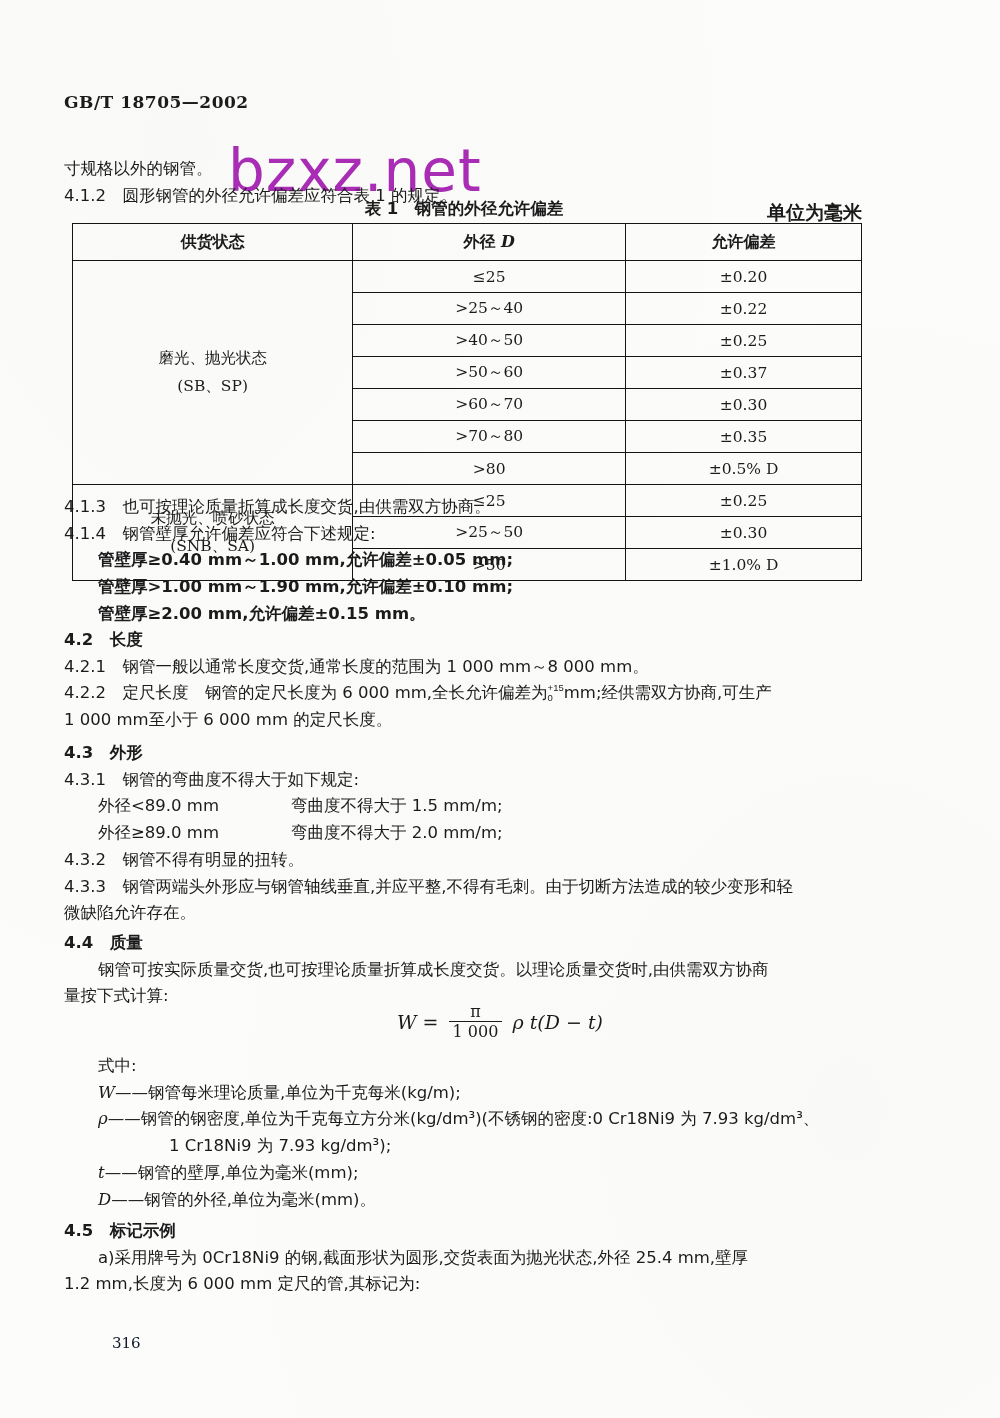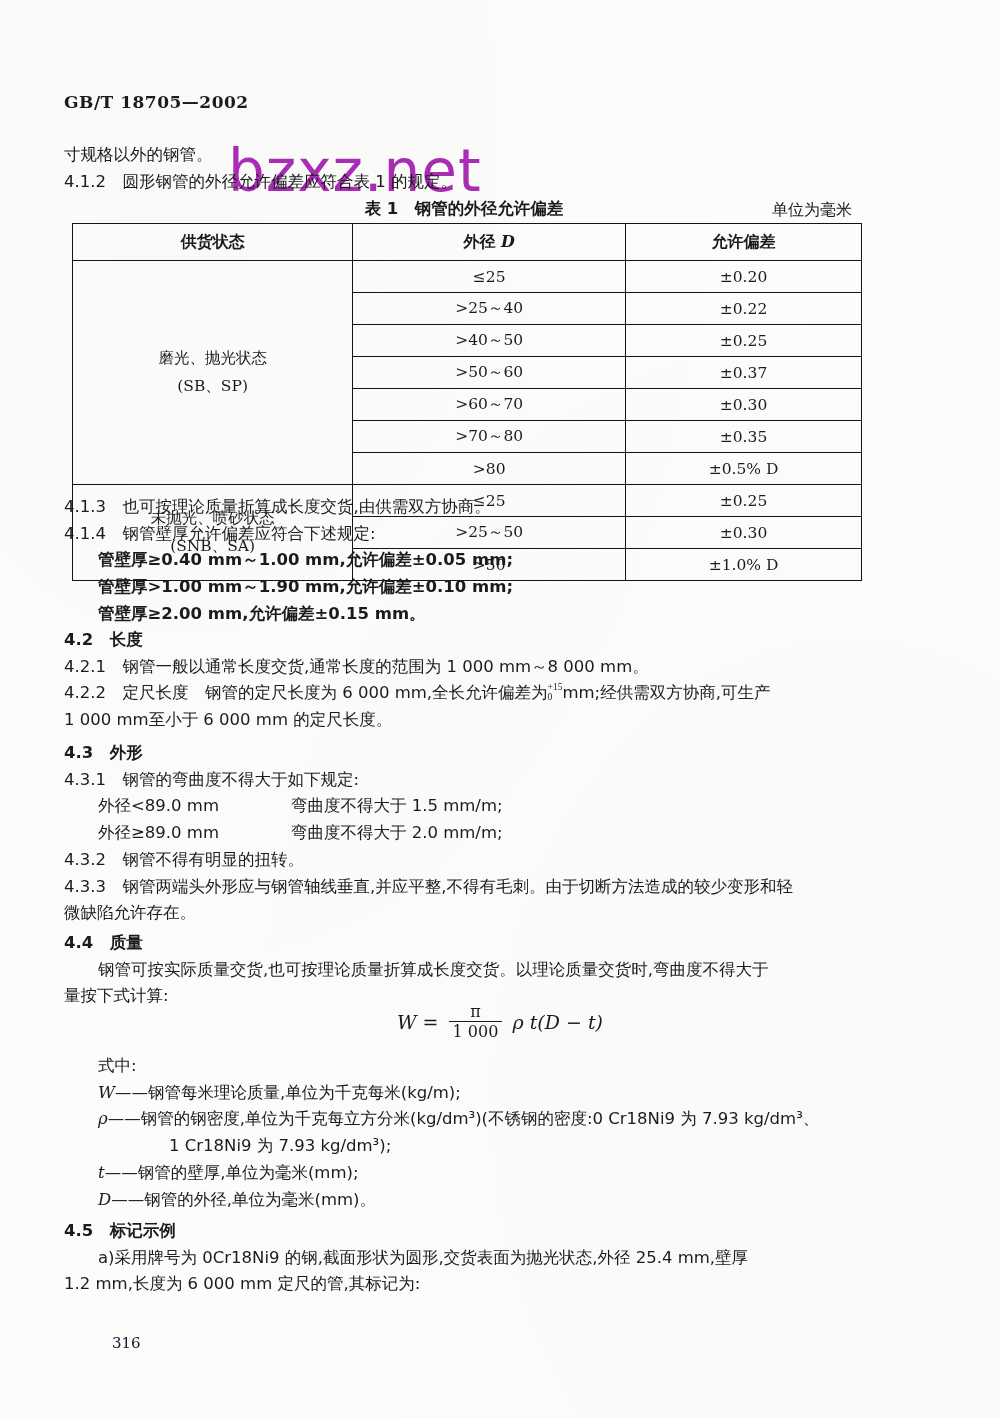--- a/index.html
+++ b/index.html
@@ -82,23 +82,24 @@
     position: absolute;
     left: 64px;
     top: 198px;
     width: 800px;
     text-align: center;
     font-size: 16.5px;
     font-weight: bold;
   }
   .tbl-units {
     position: absolute;
-    right: 148px;
+    right: 138px;
     top: 200px;
-    font-size: 16px;
+    font-size: 19px;
+    font-weight: bold;
   }
   table.spec {
     position: absolute;
     left: 72px;
     top: 223px;
     width: 790px;
     border-collapse: collapse;
     font-size: 15.5px;
   }
   table.spec td, table.spec th {
@@ -140,21 +141,21 @@
   }
   .frac .num { display: block; font-size: 16px; line-height: 1.05; padding: 0 4px;}
   .frac .den { display: block; font-size: 16px; line-height: 1.15; border-top: 1.3px solid #1b1b1b; padding: 1px 4px 0; }
 
   .tolfrac {
     display: inline-block;
     vertical-align: middle;
     font-size: 9.5px;
     line-height: 1.02;
     text-align: left;
-    font-family: Liberation Serif, serif;
+    font-family: Liberation Sans, sans-serif;
     position: relative;
     top: -1px;
   }
   .tolfrac span { display: block; }
 
   .page-num {
     position: absolute;
     left: 112px;
     top: 1334px;
     font-size: 15px;
@@ -167,21 +168,21 @@
 
 <div class="page">
   <div class="scan-tone"></div>
 
   <div class="watermark">bzxz.net</div>
 
   <div class="content">
 
     <div class="std-header">GB/T 18705—2002</div>
 
-    <div class="body-text" style="top:142px;">
+    <div class="body-text" style="top:156px;">
       <div class="ln">寸规格以外的钢管。</div>
       <div class="ln">4.1.2　圆形钢管的外径允许偏差应符合表 1 的规定。</div>
     </div>
 
     <div class="tbl-caption">表 1　钢管的外径允许偏差</div>
     <div class="tbl-units">单位为毫米</div>
 
     <table class="spec">
       <tbody>
           <tr>
@@ -265,21 +266,21 @@
       <div class="ln">4.3.1　钢管的弯曲度不得大于如下规定:</div>
       <div class="ln indent1"><span>外径&lt;89.0 mm</span><span class="tabgap"></span><span>弯曲度不得大于 1.5 mm/m;</span></div>
       <div class="ln indent1"><span>外径≥89.0 mm</span><span class="tabgap"></span><span>弯曲度不得大于 2.0 mm/m;</span></div>
       <div class="ln">4.3.2　钢管不得有明显的扭转。</div>
       <div class="ln">4.3.3　钢管两端头外形应与钢管轴线垂直,并应平整,不得有毛刺。由于切断方法造成的较少变形和轻</div>
       <div class="ln">微缺陷允许存在。</div>
     </div>
 
     <div class="body-text" style="top:930px;">
       <div class="ln heading">4.4　质量</div>
-      <div class="ln indent1">钢管可按实际质量交货,也可按理论质量折算成长度交货。以理论质量交货时,弯曲度不得大于</div>
+      <div class="ln indent1">钢管可按实际质量交货,也可按理论质量折算成长度交货。以理论质量交货时,由供需双方协商</div>
       <div class="ln">量按下式计算:</div>
     </div>
 
     <div class="formula">
       <span class="ital">W</span>
       <span class="rom">=</span>
       <span class="frac">
         <span class="num">π</span>
         <span class="den">1 000</span>
       </span>

